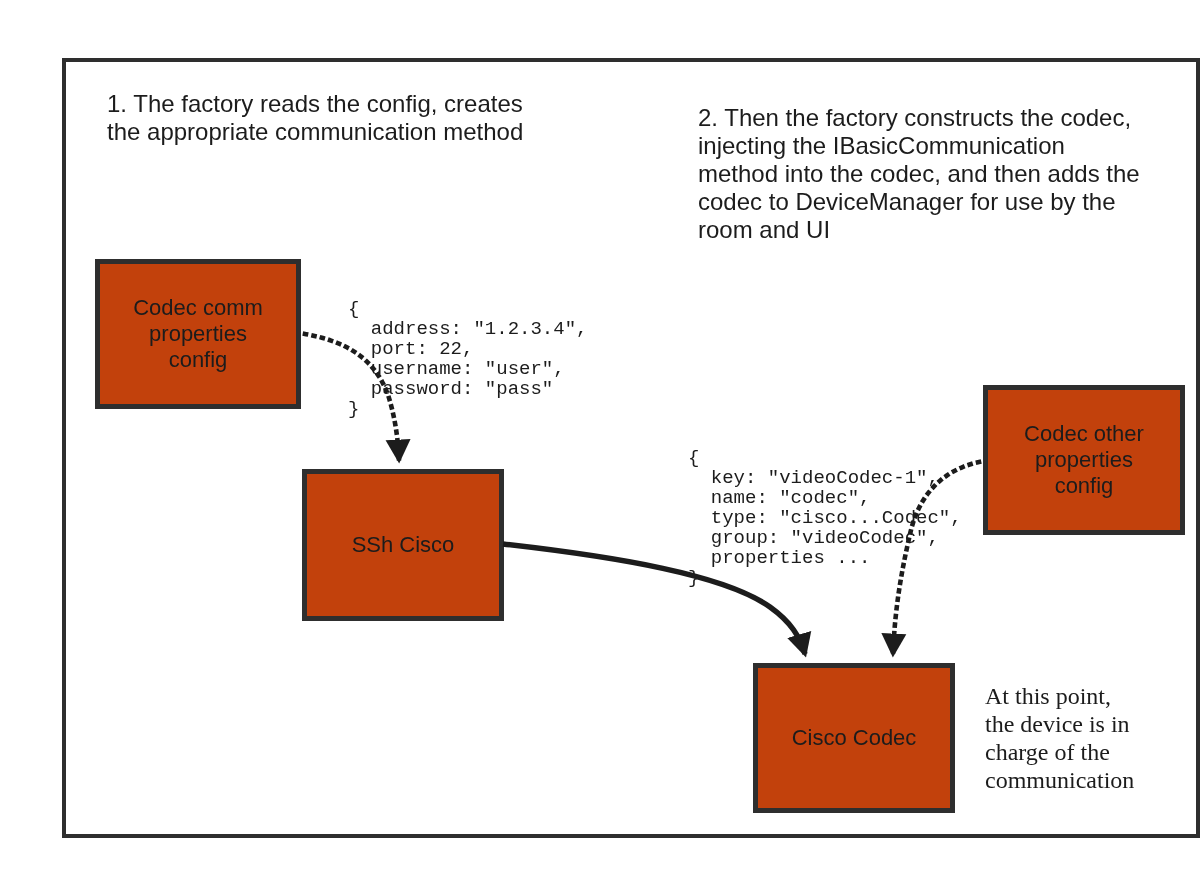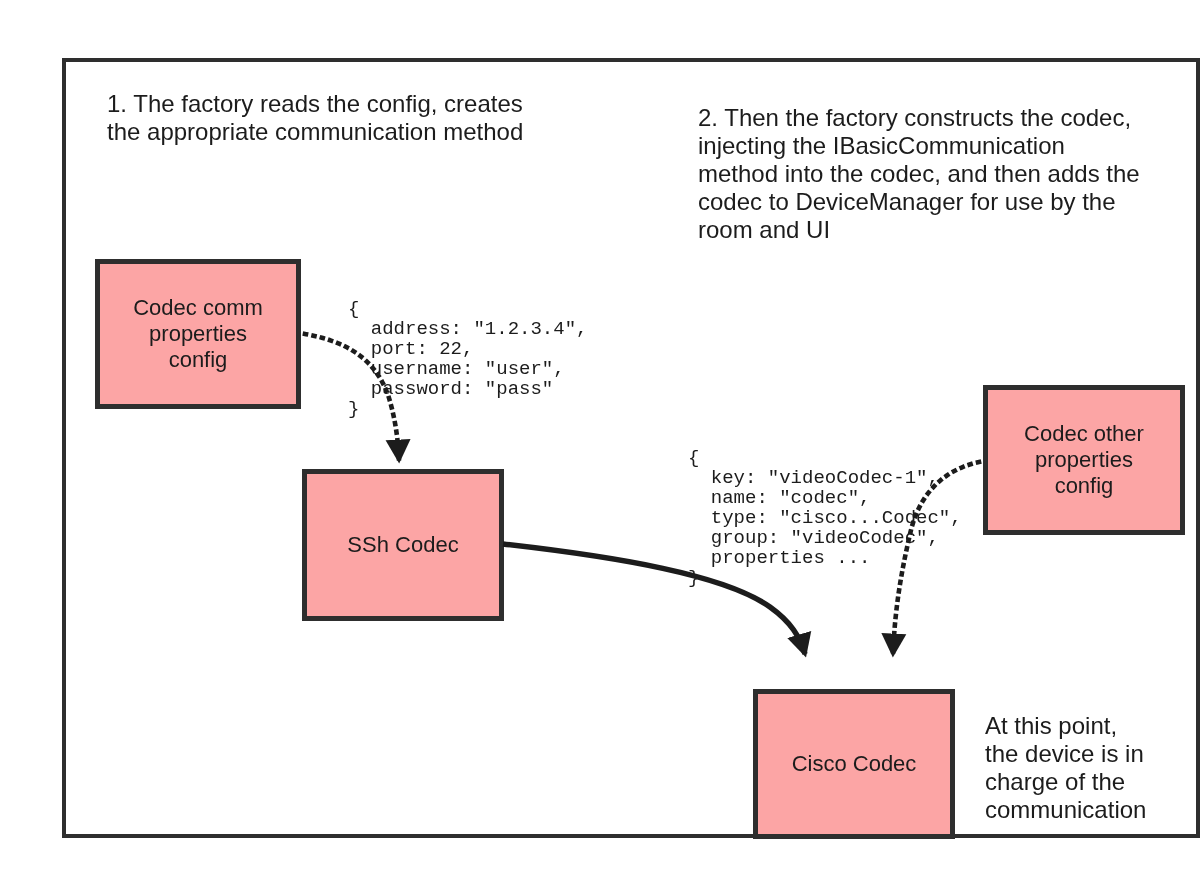--- a/index.html
+++ b/index.html
@@ -31,42 +31,42 @@
   .note {
     position: absolute;
     font-size: 24px;
     line-height: 28px;
     white-space: pre-line;
     color: #1c1c1c;
     z-index: 2;
   }
   .note-1 { left: 64px;  top: 90px;  width: 440px; }
   .note-2 { left: 655px; top: 104px;  width: 450px; }
-  .note-3 { left: 942px; top: 712px; width: 205px; }
+  .note-3 { left: 942px; top: 682px; width: 205px; font-family: Liberation Serif, serif; }
   .node {
     position: absolute;
     border: 5px solid #2e2e2e;
     box-sizing: border-box;
-    background: #fca5a5;
+    background: #c2410c;
     display: flex;
     align-items: center;
     justify-content: center;
     text-align: center;
     z-index: 2;
   }
   .node .label {
     font-size: 22px;
     line-height: 26px;
     white-space: pre-line;
     color: #1c1c1c;
   }
   .node-codec-comm-config { left: 52px;  top: 259px; width: 206px; height: 150px; }
   .node-ssh-client        { left: 259px; top: 469px; width: 202px; height: 152px; }
   .node-codec-other-config{ left: 940px; top: 385px; width: 202px; height: 150px; }
-  .node-cisco-codec       { left: 710px; top: 689px; width: 202px; height: 150px; }
+  .node-cisco-codec       { left: 710px; top: 663px; width: 202px; height: 150px; }
   .code {
     position: absolute;
     margin: 0;
     font-family: "Liberation Mono", "DejaVu Sans Mono", monospace;
     font-size: 19px;
     line-height: 20px;
     white-space: pre;
     color: #1c1c1c;
     z-index: 1;
   }
@@ -103,21 +103,21 @@
 charge of the
 communication</div>
 
   <div class="node node-codec-comm-config">
     <span class="label">Codec comm
 properties
 config</span>
   </div>
 
   <div class="node node-ssh-client">
-    <span class="label">SSh Codec</span>
+    <span class="label">SSh Cisco</span>
   </div>
 
   <div class="node node-codec-other-config">
     <span class="label">Codec other
 properties
 config</span>
   </div>
 
   <div class="node node-cisco-codec">
     <span class="label">Cisco Codec</span>

